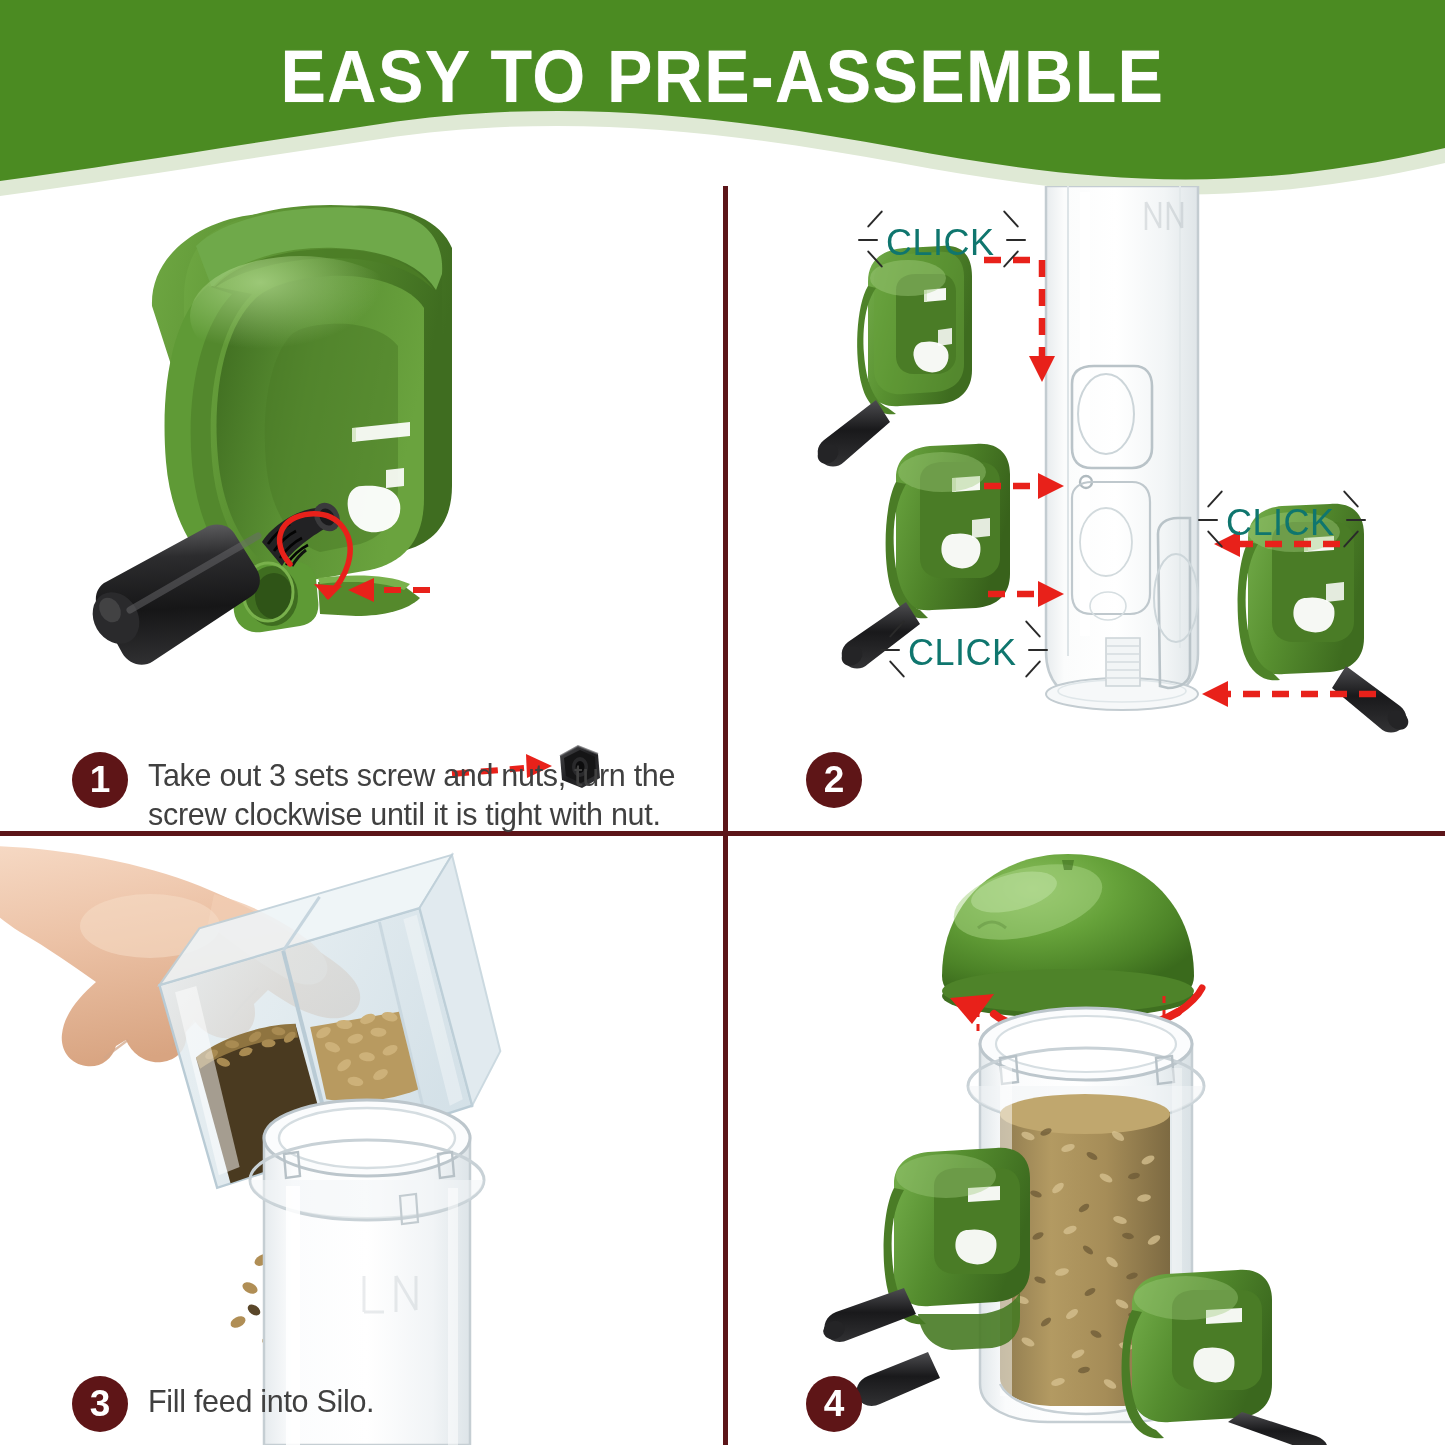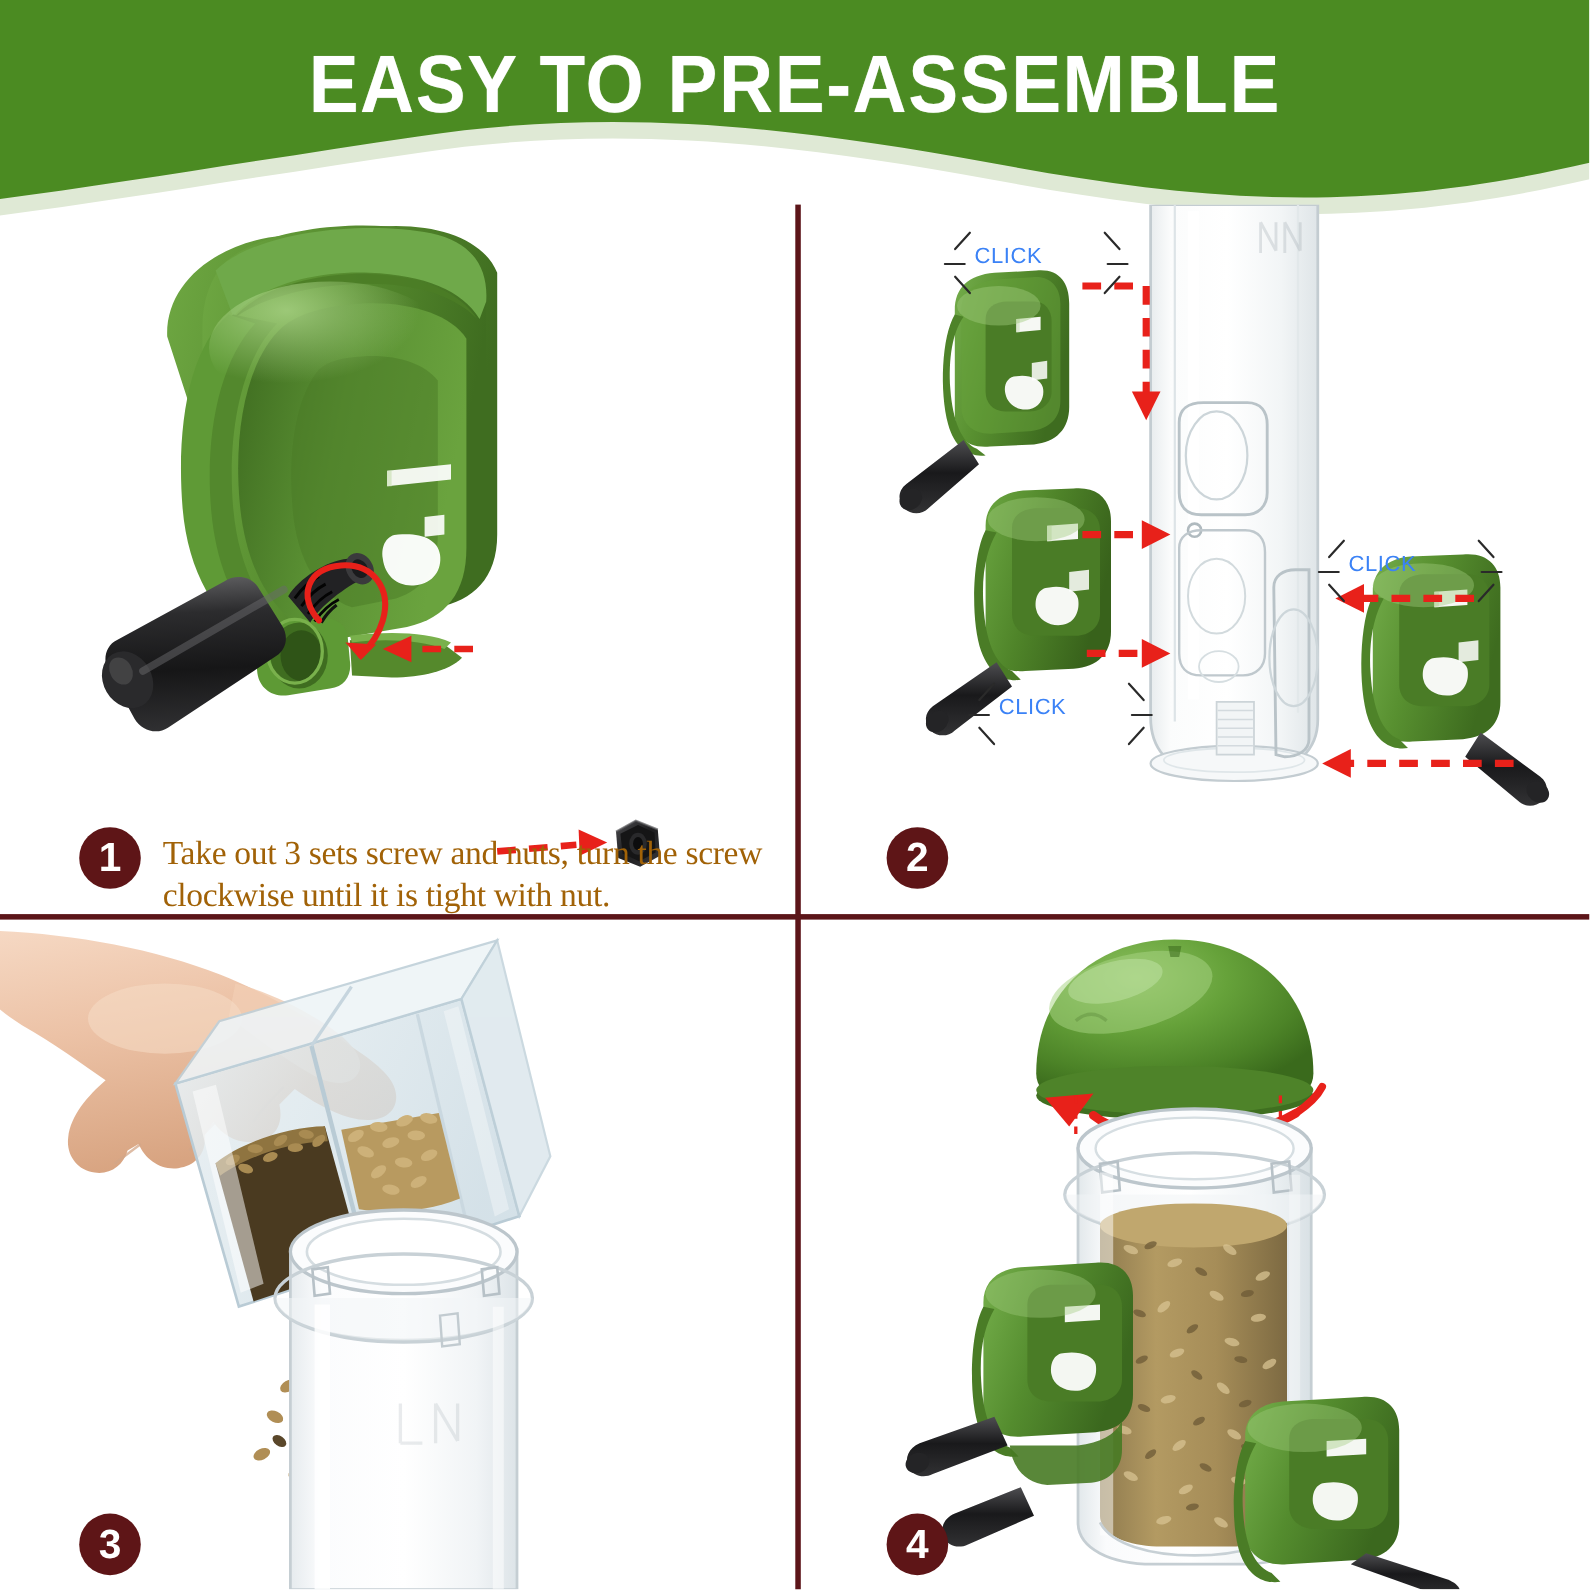--- a/index.html
+++ b/index.html
@@ -52,39 +52,39 @@
     flex:0 0 auto;
     width:56px; height:56px; border-radius:50%;
     background:#5e1517;
     color:#fff;
     display:flex; align-items:center; justify-content:center;
     font-family:"Liberation Sans", sans-serif;
     font-weight:bold; font-size:37px; line-height:1;
     padding-bottom:2px;
   }
   .ctext {
-    color:#a16207;
+    color:#404040;
     font-size:30.5px;
     line-height:1.28;
-    font-family:Liberation Serif, serif;
+    font-family:Liberation Sans, sans-serif;
     letter-spacing:-0.3px;
     max-width:560px;
     padding-top:4px;
   }
   .cap1 { left:72px;  top:752px; }
   .cap2 { left:806px; top:752px; }
   .cap3 { left:72px;  top:1376px; }
   .cap4 { left:806px; top:1376px; }
   .cap3 .ctext, .cap4 .ctext { padding-top:6px; }
 
   
   .clickmark { position:absolute; z-index:30; }
   .clickmark .ctxt {
     font-family:"Liberation Sans", sans-serif;
-    font-size:20px; color:#3b82f6; letter-spacing:.5px;
+    font-size:36px; color:#0f766e; letter-spacing:.5px;
     position:absolute; left:30px; top:14px; white-space:nowrap;
   }
   .ray { position:absolute; background:#2a2a2a; height:2px; border-radius:1px; }
 </style>
 </head>
 <body>
 
 <div id="root">
 
   <div class="header">
@@ -821,19 +821,20 @@
     <div class="badge">1</div>
     <div class="ctext">Take out 3 sets screw and nuts, turn the screw clockwise until it is tight with nut.</div>
   </div>
 
   <div class="caption cap2">
     <div class="badge">2</div>
   </div>
 
   <div class="caption cap3">
     <div class="badge">3</div>
+    <div class="ctext">Fill feed into Silo.</div>
   </div>
 
   <div class="caption cap4">
     <div class="badge">4</div>
   </div>
 
 </div>
 
 </body></html>

